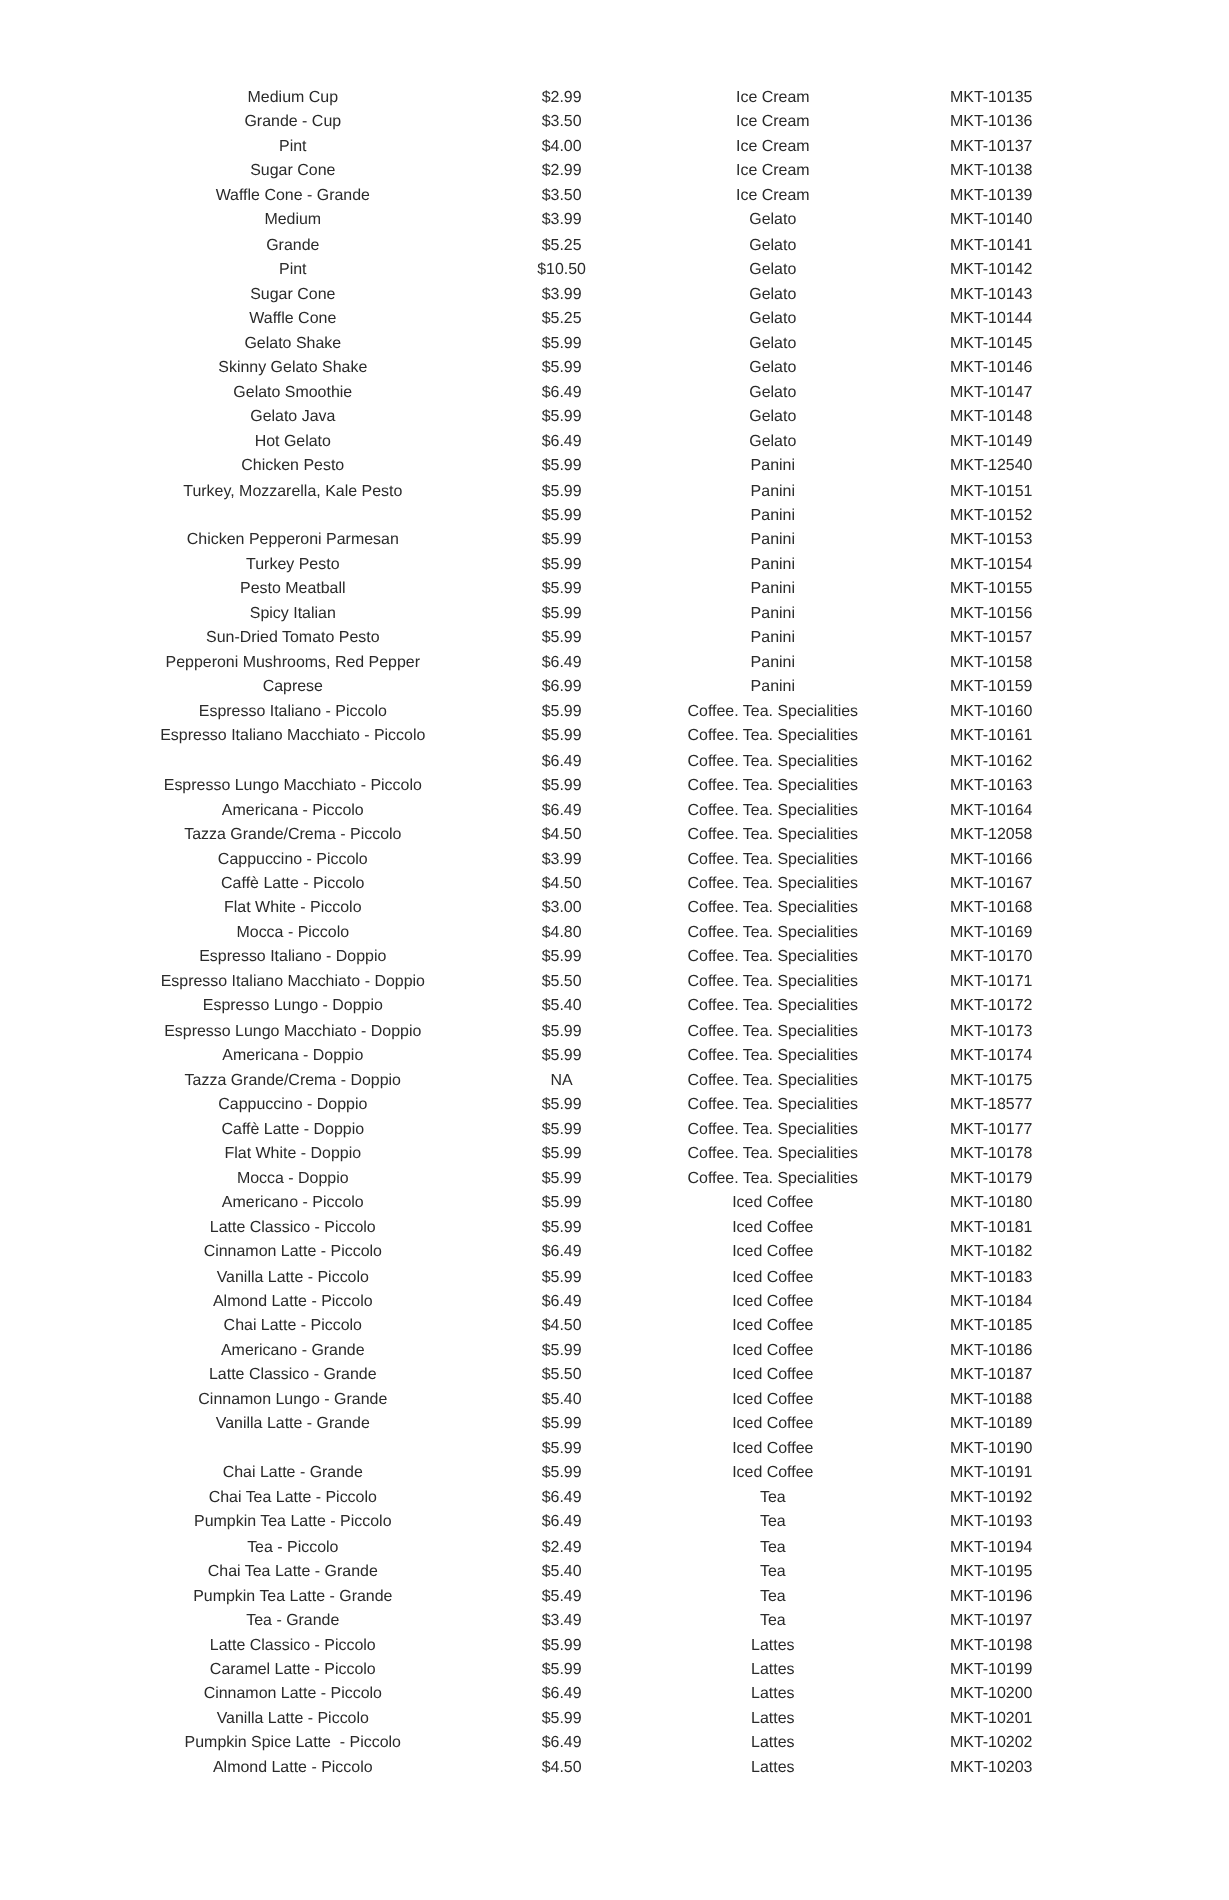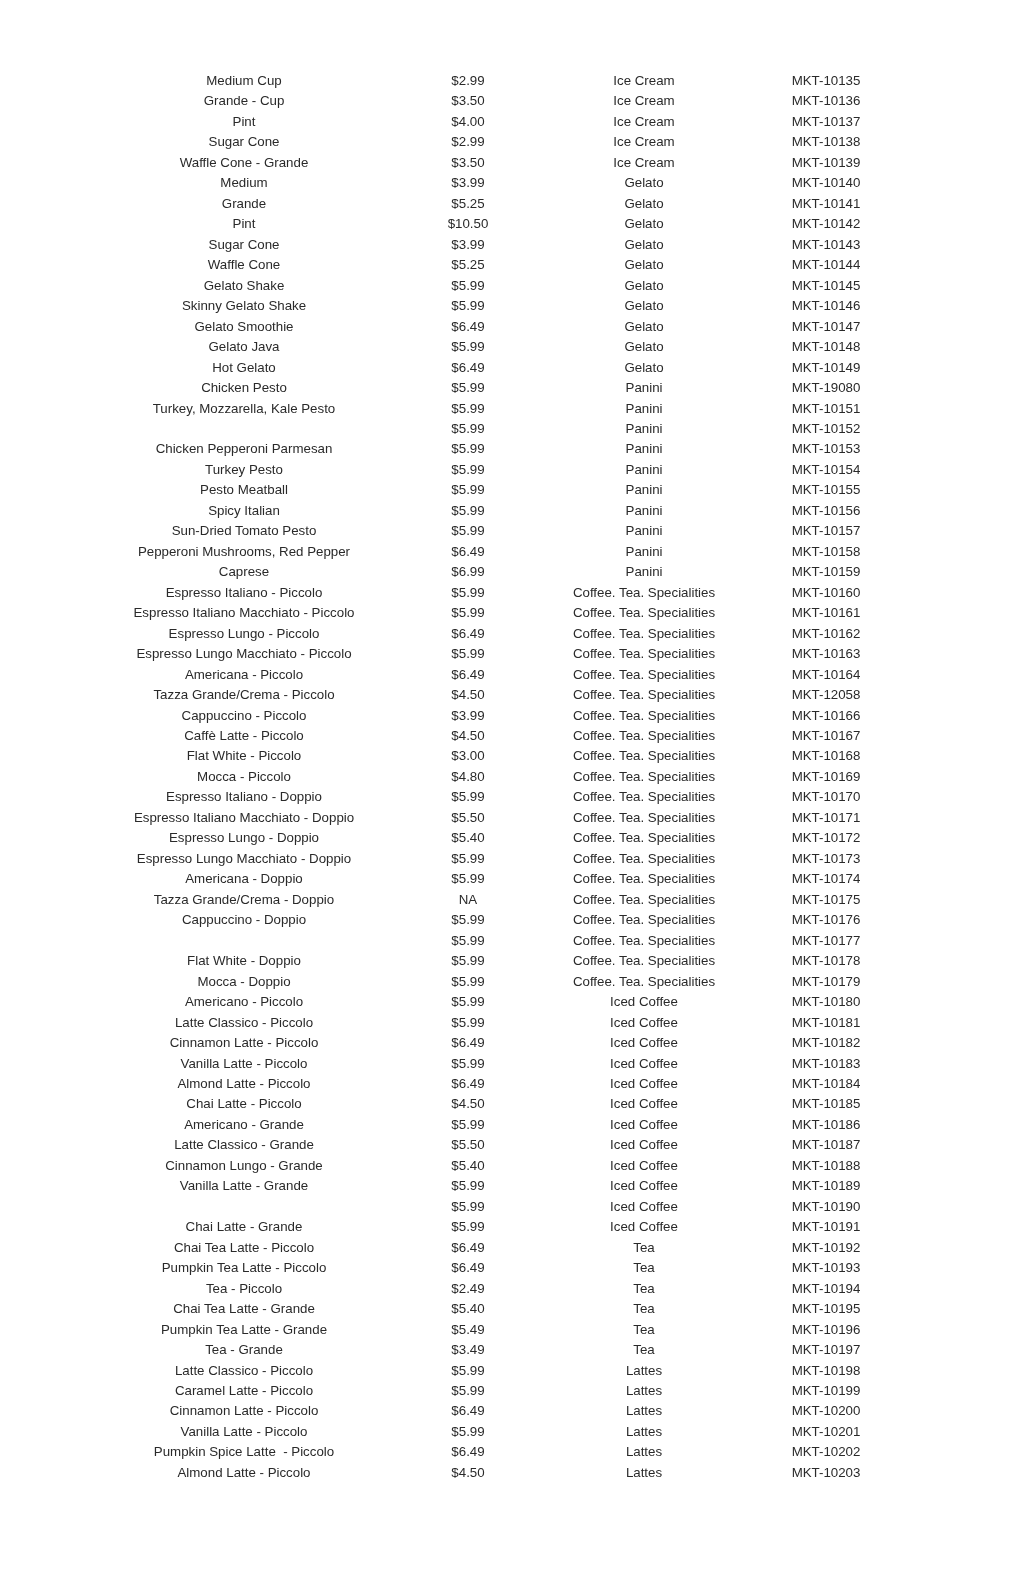--- a/index.html
+++ b/index.html
@@ -120,21 +120,21 @@
       <span class="cell c-name">Hot Gelato</span>
       <span class="cell c-price">$6.49</span>
       <span class="cell c-cat">Gelato</span>
       <span class="cell c-sku">MKT-10149</span>
     </div>
 
     <div class="row">
       <span class="cell c-name">Chicken Pesto</span>
       <span class="cell c-price">$5.99</span>
       <span class="cell c-cat">Panini</span>
-      <span class="cell c-sku">MKT-19080</span>
+      <span class="cell c-sku">MKT-12540</span>
     </div>
 
     <div class="row">
       <span class="cell c-name">Turkey, Mozzarella, Kale Pesto</span>
       <span class="cell c-price">$5.99</span>
       <span class="cell c-cat">Panini</span>
       <span class="cell c-sku">MKT-10151</span>
     </div>
 
     <div class="row">
@@ -200,21 +200,20 @@
     </div>
 
     <div class="row">
       <span class="cell c-name">Espresso Italiano Macchiato - Piccolo</span>
       <span class="cell c-price">$5.99</span>
       <span class="cell c-cat">Coffee. Tea. Specialities</span>
       <span class="cell c-sku">MKT-10161</span>
     </div>
 
     <div class="row">
-      <span class="cell c-name">Espresso Lungo - Piccolo</span>
       <span class="cell c-price">$6.49</span>
       <span class="cell c-cat">Coffee. Tea. Specialities</span>
       <span class="cell c-sku">MKT-10162</span>
     </div>
 
     <div class="row">
       <span class="cell c-name">Espresso Lungo Macchiato - Piccolo</span>
       <span class="cell c-price">$5.99</span>
       <span class="cell c-cat">Coffee. Tea. Specialities</span>
       <span class="cell c-sku">MKT-10163</span>
@@ -301,24 +300,25 @@
       <span class="cell c-name">Tazza Grande/Crema - Doppio</span>
       <span class="cell c-price">NA</span>
       <span class="cell c-cat">Coffee. Tea. Specialities</span>
       <span class="cell c-sku">MKT-10175</span>
     </div>
 
     <div class="row">
       <span class="cell c-name">Cappuccino - Doppio</span>
       <span class="cell c-price">$5.99</span>
       <span class="cell c-cat">Coffee. Tea. Specialities</span>
-      <span class="cell c-sku">MKT-10176</span>
-    </div>
-
-    <div class="row">
+      <span class="cell c-sku">MKT-18577</span>
+    </div>
+
+    <div class="row">
+      <span class="cell c-name">Caffè Latte - Doppio</span>
       <span class="cell c-price">$5.99</span>
       <span class="cell c-cat">Coffee. Tea. Specialities</span>
       <span class="cell c-sku">MKT-10177</span>
     </div>
 
     <div class="row">
       <span class="cell c-name">Flat White - Doppio</span>
       <span class="cell c-price">$5.99</span>
       <span class="cell c-cat">Coffee. Tea. Specialities</span>
       <span class="cell c-sku">MKT-10178</span>

